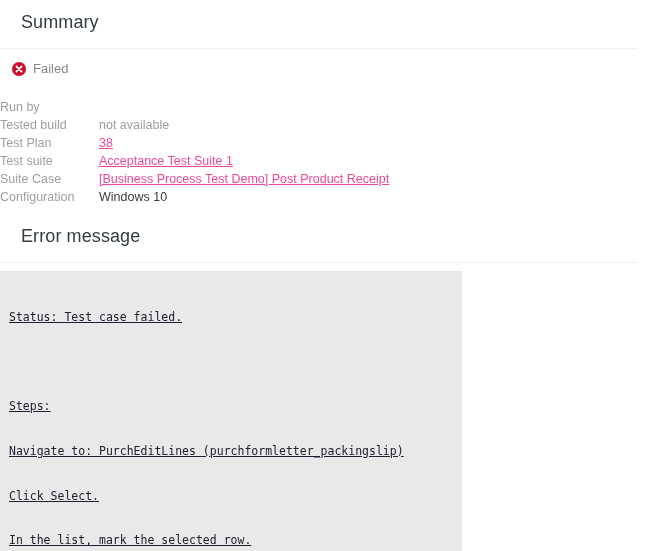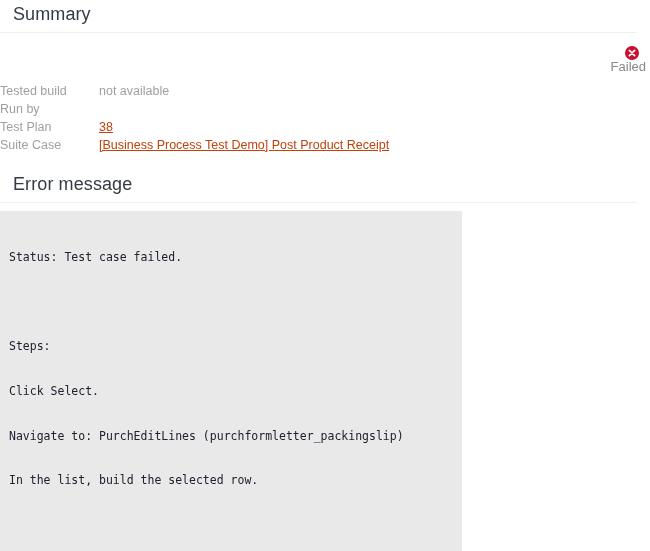--- a/index.html
+++ b/index.html
@@ -25,39 +25,38 @@
   }
 
   
   .section {
     padding: 0;
   }
   .section-heading {
     font-size: 18px;
     font-weight: 400;
     color: #333b44;
-    margin: 4px;
+    margin: 12px;
     padding: 0 0 4px 9px;
     line-height: 20px;
     letter-spacing: 0.1px;
   }
   .section-rule {
     height: 1px;
     background: #f0f0f0;
     width: 637px;
     margin: 0;
   }
 
   
   .outcome-row {
     display: flex;
-    align-items: flex-end;
-    padding: 13px 4px 0 12px;
+    align-items: flex-start;
+    padding: 13px 12px 0 12px;
     height: 24px;
-    flex-direction: column;
   }
   .outcome-icon {
     width: 14px;
     height: 14px;
     flex: 0 0 14px;
     position: relative;
     margin-right: 7px;
   }
   .outcome-icon svg { display: block; }
   .outcome-label {
@@ -87,21 +86,21 @@
     font-size: 12.5px;
   }
   .details td.v {
     color: #3b3a39;
     font-size: 12.5px;
   }
   .details td.v.muted {
     color: #a19f9d;
   }
   .details a.link {
-    color: #c2410c;
+    color: #ec4899;
     text-decoration: underline;
     cursor: pointer;
   }
 
   
   .error-section {
     margin-top: 20px;
   }
   .code-block {
     background: #e9e9e9;
@@ -112,20 +111,21 @@
     width: 462px;
     box-sizing: border-box;
     padding: 9px 0 9px 9px;
     margin: 8px 0 0 0;
     white-space: pre;
     overflow: hidden;
   }
   .code-line {
     min-height: 14.9px;
     white-space: pre;
+    text-decoration: underline;
   }
   .code-line.blank {
     height: 14.9px;
   }
 </style>
 </head>
 <body>
 
 <div class="page">
 
@@ -139,54 +139,64 @@
           <circle cx="7" cy="7" r="7" fill="#c8102e"></circle>
           <path d="M4.4 4.4 L9.6 9.6 M9.6 4.4 L4.4 9.6" stroke="#ffffff" stroke-width="1.7" stroke-linecap="round"></path>
         </svg>
       </span>
       <span class="outcome-label">Failed</span>
     </div>
 
     <table class="details">
       <tbody>
         <tr>
+          <td class="k">Run by</td>
+          <td class="v"></td>
+        </tr>
+        <tr>
           <td class="k">Tested build</td>
           <td class="v muted">not available</td>
-        </tr>
-        <tr>
-          <td class="k">Run by</td>
-          <td class="v"></td>
         </tr>
         <tr>
           <td class="k">Test Plan</td>
           <td class="v">
             <a class="link" href="#">38</a>
           </td>
         </tr>
         <tr>
+          <td class="k">Test suite</td>
+          <td class="v">
+            <a class="link" href="#">Acceptance Test Suite 1</a>
+          </td>
+        </tr>
+        <tr>
           <td class="k">Suite Case</td>
           <td class="v">
             <a class="link" href="#">[Business Process Test Demo] Post Product Receipt</a>
           </td>
         </tr>
+        <tr>
+          <td class="k">Configuration</td>
+          <td class="v">Windows 10</td>
+        </tr>
       </tbody>
     </table>
   </div>
 
   <div class="section error-section">
     <h2 class="section-heading">Error message</h2>
     <div class="section-rule"></div>
 
     <div class="code-block">
       <div class="code-line">Status: Test case failed.</div>
       <div class="code-line blank"></div>
       <div class="code-line">Steps:</div>
+      <div class="code-line">Navigate to: PurchEditLines (purchformletter_packingslip)</div>
       <div class="code-line">Click Select.</div>
-      <div class="code-line">Navigate to: PurchEditLines (purchformletter_packingslip)</div>
-      <div class="code-line">In the list, build the selected row.</div>
+      <div class="code-line">In the list, mark the selected row.</div>
       
       
       
       
       
       
       
       
       
       

